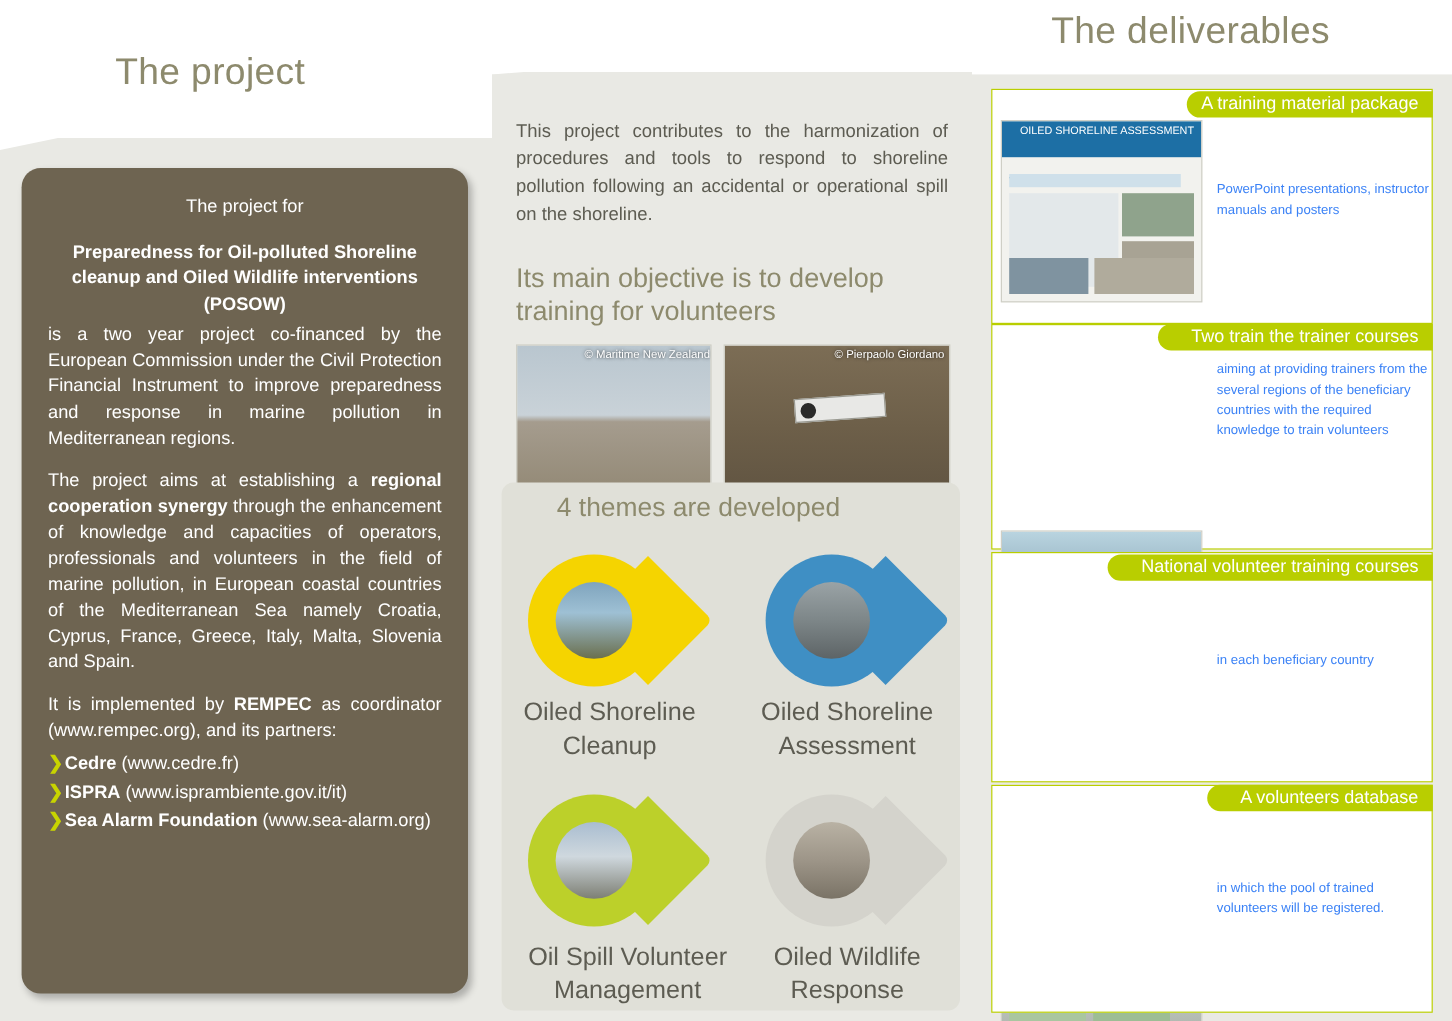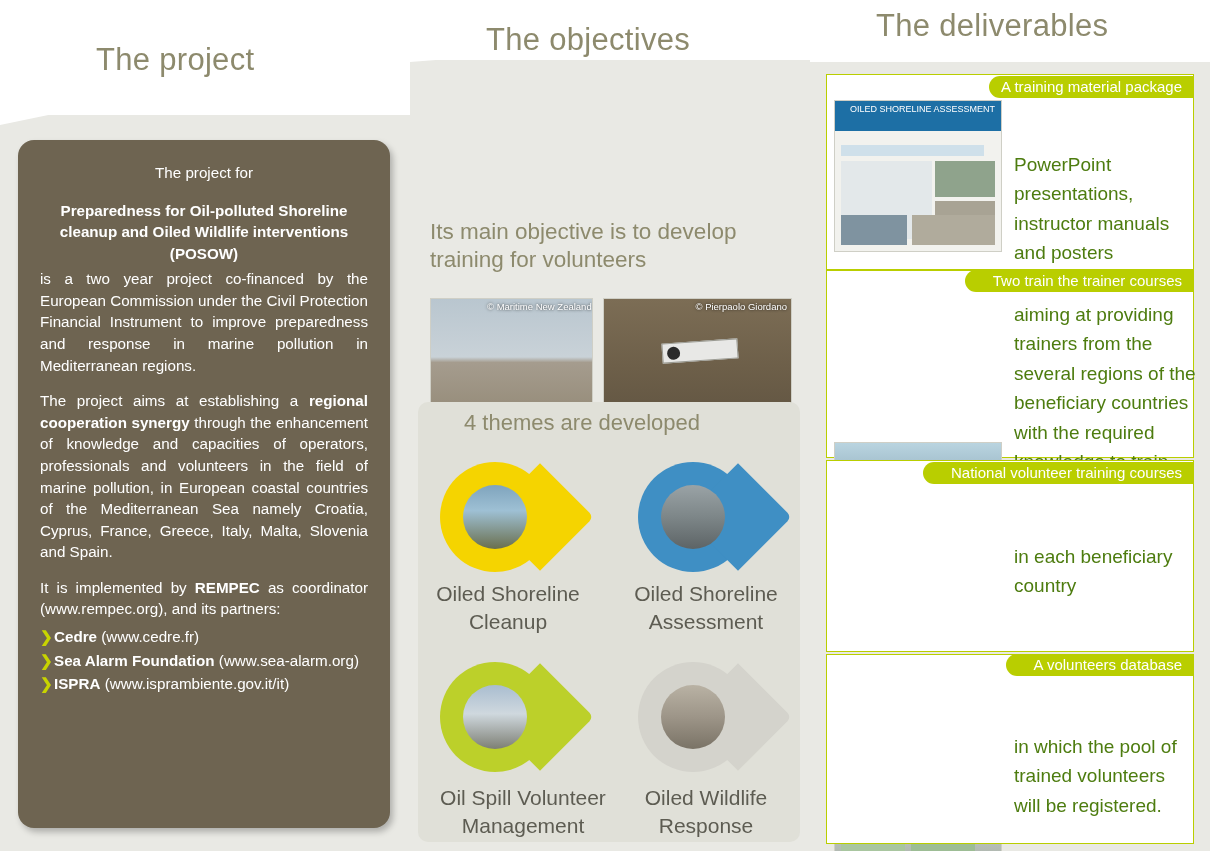--- a/index.html
+++ b/index.html
@@ -72,21 +72,21 @@
   .mid-intro {
     position: absolute; left: 430px; top: 98px; width: 360px;
     color: #5d5c52; font-size: 15.4px; line-height: 1.5; text-align: justify;
   }
   .mid-objective {
     position: absolute; left: 430px; top: 218px; width: 370px;
     color: #8d8a6d; font-size: 22.5px; line-height: 1.25;
   }
   .photo-row { position: absolute; left: 430px; top: 282px; width: 362px; height: 110px; }
   .photo {
-    position: absolute; top: 16px; height: 140px; overflow: hidden;
+    position: absolute; top: 5px; height: 140px; overflow: hidden;
     border: 1px solid #cfcfc6;
   }
   .photo.p1 { left: 0; width: 163px;
     background: linear-gradient(#b9c6cf 0%, #c9d2d8 42%, #a59c8e 46%, #8e846f 100%); }
   .photo.p2 { left: 173px; width: 189px;
     background: linear-gradient(#7c6d55 0%, #6d5f49 50%, #5e5240 100%); }
   .photo .cap {
     position: absolute; top: 2px; right: 4px;
     color: #ffffff; font-size: 9.5px; text-shadow: 0 0 3px rgba(0,0,0,.8);
     white-space: nowrap;
@@ -159,21 +159,21 @@
     position: absolute; height: 22px; line-height: 22px;
     background: #b9ce00; color: #ffffff; font-size: 15px;
     padding: 0 12px 0 28px; text-align: right;
     border-top-left-radius: 11px; border-bottom-left-radius: 11px;
     white-space: nowrap; right: 16px;
   }
   .p-img {
     position: absolute; border: 1px solid #cfcfc6; overflow: hidden;
   }
   .p-text {
-    position: absolute; color: #4d7c0f; font-size: 19px; line-height: 1.55;
+    position: absolute; color: #3b82f6; font-size: 11px; line-height: 1.55;
   }
   .cred {
     position: absolute; left: 2px; bottom: 4px;
     color: #ffffff; font-size: 10px;
     writing-mode: vertical-rl; transform: rotate(180deg);
     text-shadow: 0 0 3px rgba(0,0,0,.7);
   }
 
   
   .poster { background: #f2f2ee; position: relative; }
@@ -202,41 +202,41 @@
 
 <div class="page">
 
   <div class="bg-left-grey"></div>
   <div class="bg-mid"></div>
   <div class="bg-right"></div>
   <div class="bg-diag"></div>
   <div class="bg-white-wedge"></div>
 
   <div class="head project">The project</div>
-  <div class="head objectives">The objectives</div>
   <div class="head deliverables">The deliverables</div>
 
   <div class="brown-box">
     <p class="center" style="margin-bottom:16px">The project for</p>
     <p class="center" style="margin-bottom:4px"><b>Preparedness for Oil-polluted Shoreline cleanup and Oiled Wildlife interventions (POSOW)</b></p>
     <p>is a two year project co-financed by the European Commission under the Civil Protection Financial Instrument to improve preparedness and response in marine pollution in Mediterranean regions.</p>
     <p><span>The project aims at establishing a </span><b>regional cooperation synergy</b><span> through the enhancement of knowledge and capacities of operators, professionals and volunteers in the field of marine pollution, in European coastal countries of the Mediterranean Sea namely Croatia, Cyprus, France, Greece, Italy, Malta, Slovenia and Spain.</span></p>
     <p style="margin-bottom:6px"><span>It is implemented by </span><b>REMPEC</b><span> as coordinator (www.rempec.org), and its partners:</span></p>
 
     <div class="bullet-line">
       <span class="bullet">❯</span><b>Cedre</b><span> (www.cedre.fr)</span>
     </div>
     <div class="bullet-line">
+      <span class="bullet">❯</span><b>ISPRA</b><span> (www.isprambiente.gov.it/it)</span>
+    </div>
+    <div class="bullet-line">
       <span class="bullet">❯</span><b>Sea Alarm Foundation</b><span> (www.sea-alarm.org)</span>
     </div>
-    <div class="bullet-line">
-      <span class="bullet">❯</span><b>ISPRA</b><span> (www.isprambiente.gov.it/it)</span>
-    </div>
-  </div>
-
+  </div>
+
+  <div class="mid-intro">This project contributes to the harmonization of procedures and tools to respond to shoreline pollution following an accidental or operational spill on the shoreline.</div>
   <div class="mid-objective">Its main objective is to develop training for volunteers</div>
 
   <div class="photo-row">
     <div class="photo p1">
       <div class="cap">© Maritime New Zealand</div>
     </div>
     <div class="photo p2">
       <div class="ruler"></div>
       <div class="cap">© Pierpaolo Giordano</div>
     </div>

